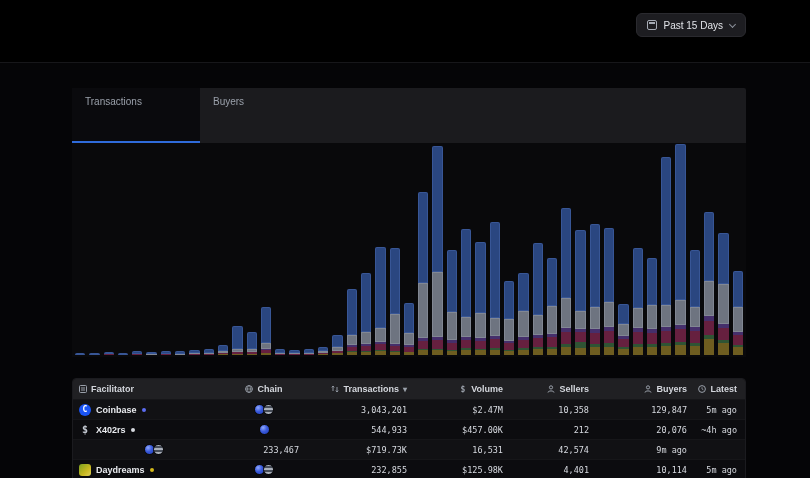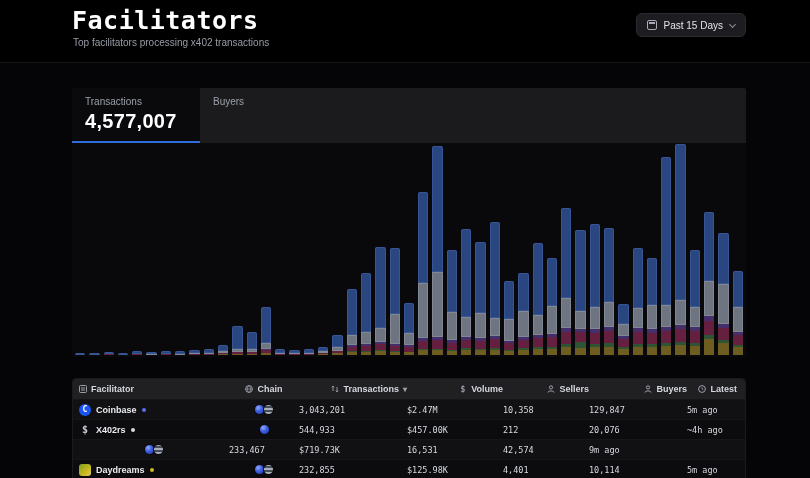--- a/index.html
+++ b/index.html
@@ -48,53 +48,50 @@
     align-items:center; height:20px; padding:0 8px 0 6px; }
   .t-head { background:#202023; height:20px; }
   .t-head .hcell { display:flex; align-items:center; gap:4px; font-size:9px; font-weight:bold; color:#d3d6dc; }
   .hcell svg { flex:0 0 auto; }
   .c-right { justify-content:flex-end; text-align:right; }
   .c-center { justify-content:center; text-align:center; }
   .sort-arrow { font-size:8px; color:#9aa0aa; }
   .t-body .t-row { border-top:1px solid #161619; cursor:pointer; }
   .t-body .t-row:nth-child(odd) { background:#111114; }
   .t-body .t-row:nth-child(even) { background:#0c0c0f; }
-  .num { font-family:"DejaVu Sans Mono", monospace; font-size:8.5px; color:#d7dae0; }
+  .num { font-family:"DejaVu Sans Mono", monospace; font-size:8.5px; color:#d7dae0; text-align:right; }
   .fac-cell { display:flex; align-items:center; gap:5px; }
   .fac-name { font-size:9px; font-weight:bold; color:#e8eaee; }
   .fi { width:12px; height:12px; border-radius:50%; display:flex; align-items:center; justify-content:center;
     font-size:8px; font-weight:bold; font-family:"DejaVu Sans Mono", monospace; }
   .fi.coinbase { background:#1a54f4; color:#fff; }
   .fi.x402rs { background:transparent; color:#c2c7d0; font-size:10px; }
   .fi.payai { background:radial-gradient(circle at 35% 30%, #7f8cf5 0%, #4b43c9 55%, #2a2a8f 100%); }
   .fi.daydreams { background:linear-gradient(135deg, #7aa020 0%, #c9b820 60%, #e0d05a 100%); border-radius:3px; }
   .badge-dot { width:4px; height:4px; border-radius:50%; }
   .chains { display:flex; justify-content:center; }
   .chain { width:11px; height:11px; border-radius:50%; border:1px solid #0a0a0c; }
   .chain + .chain { margin-left:-2px; }
   .chain.base { background:radial-gradient(circle at 35% 30%, #8fa8ff 0%, #3b5bdb 45%, #1d3bb8 100%); }
   .chain.solana { background:repeating-linear-gradient(0deg, #aab0ba 0 2px, #474d58 2px 4px); }
 </style>
 </head>
 <body>
 
 <div class="top-header">
-  <div class="page-title">Facilitators</div>
-  <div class="page-subtitle">Top facilitators processing x402 transactions</div>
   <div class="period-btn">
     <span class="cal"></span>
     <span class="label">Past 15 Days</span>
     <span class="chev"></span>
   </div>
 </div>
 
 <div class="card stats-strip" style="position:absolute;">
   <div class="stat-tab active">
     <div class="stat-label">Transactions</div>
-    <div class="stat-value">4,577,007</div>
   </div>
   <div class="stat-tab">
     <div class="stat-label">Buyers</div>
   </div>
 </div>
 
 <div class="card chart-box" style="position:absolute;">
   <div class="chart-bars">
       <div class="bar">
         <div class="seg seg-blue" style="height: 2px; background: rgb(42, 70, 128);"></div>

